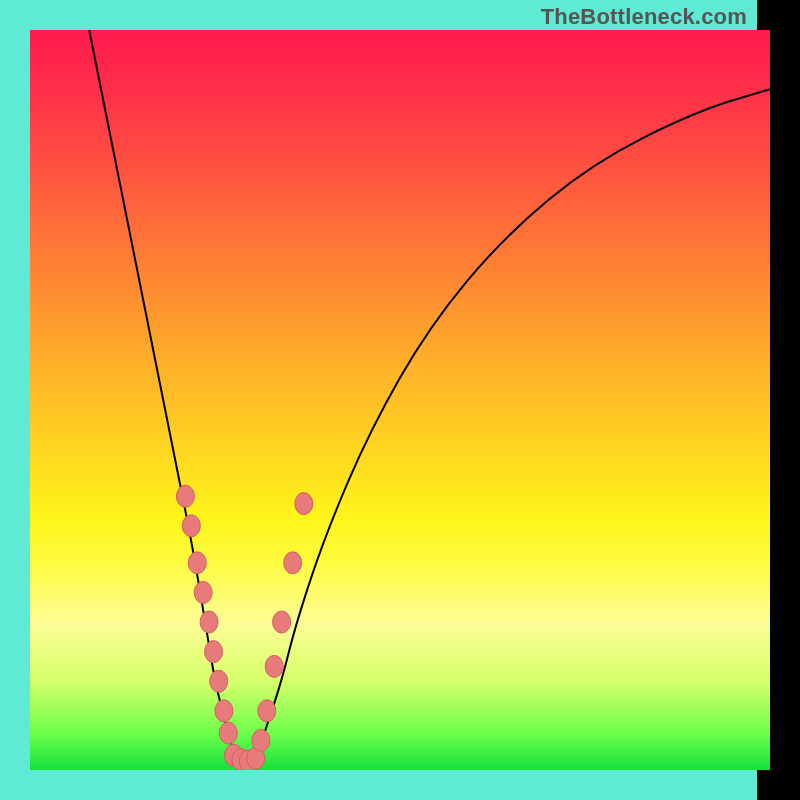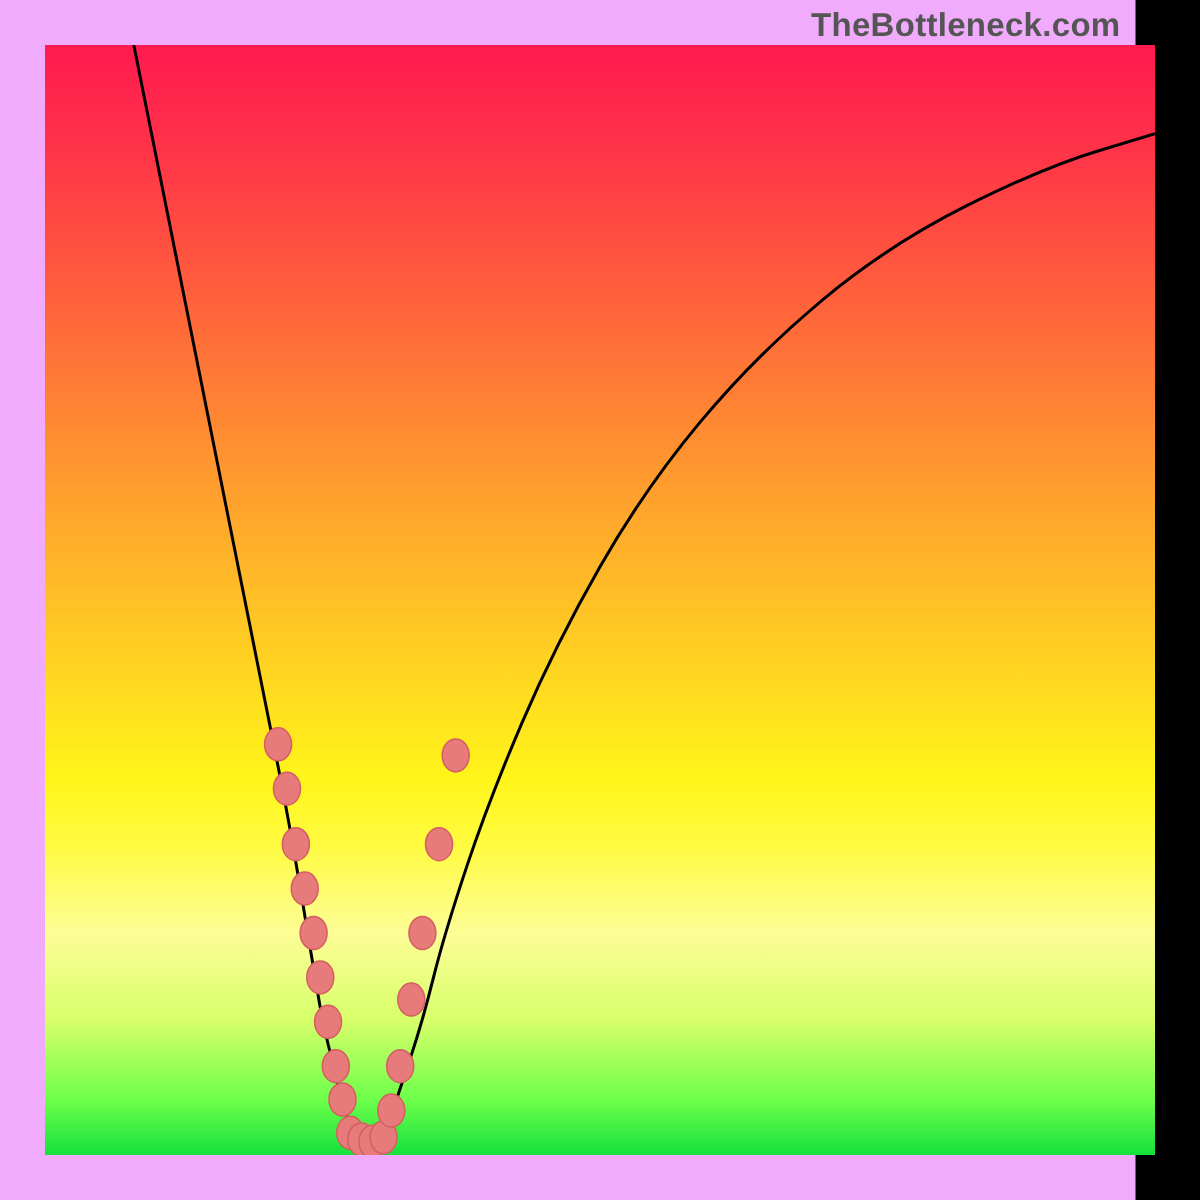--- a/index.html
+++ b/index.html
@@ -8,21 +8,21 @@
     width: 800px;
     height: 800px;
     background: #000;
     overflow: hidden;
     font-family: Arial, Helvetica, sans-serif;
   }
   .outer {
     position: relative;
     width: 757px;
     height: 800px;
-    background: #f0abfc;
+    background: #5eead4;
   }
   .watermark {
     position: absolute;
     top: 4px;
     right: 10px;
     color: #555;
     font-size: 22px;
     font-weight: 600;
     letter-spacing: 0.2px;
     z-index: 10;

